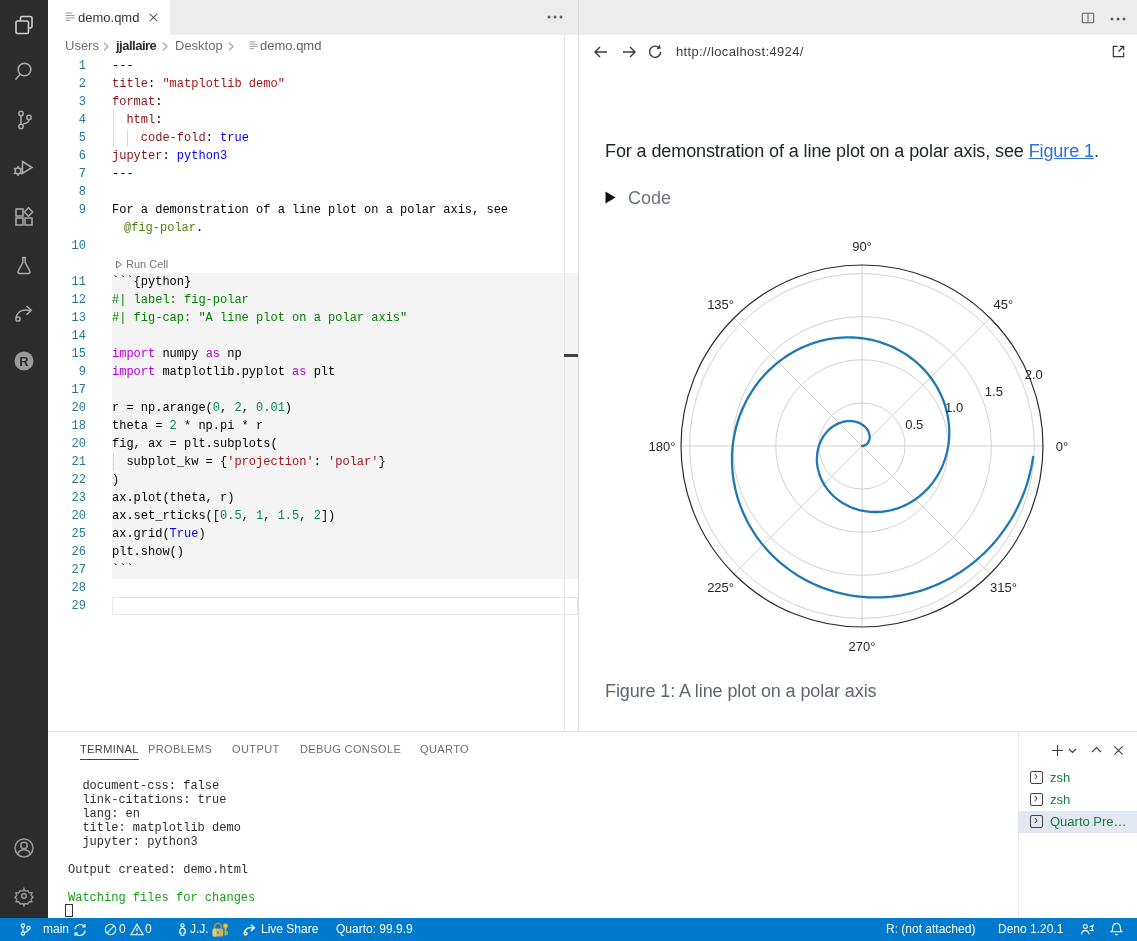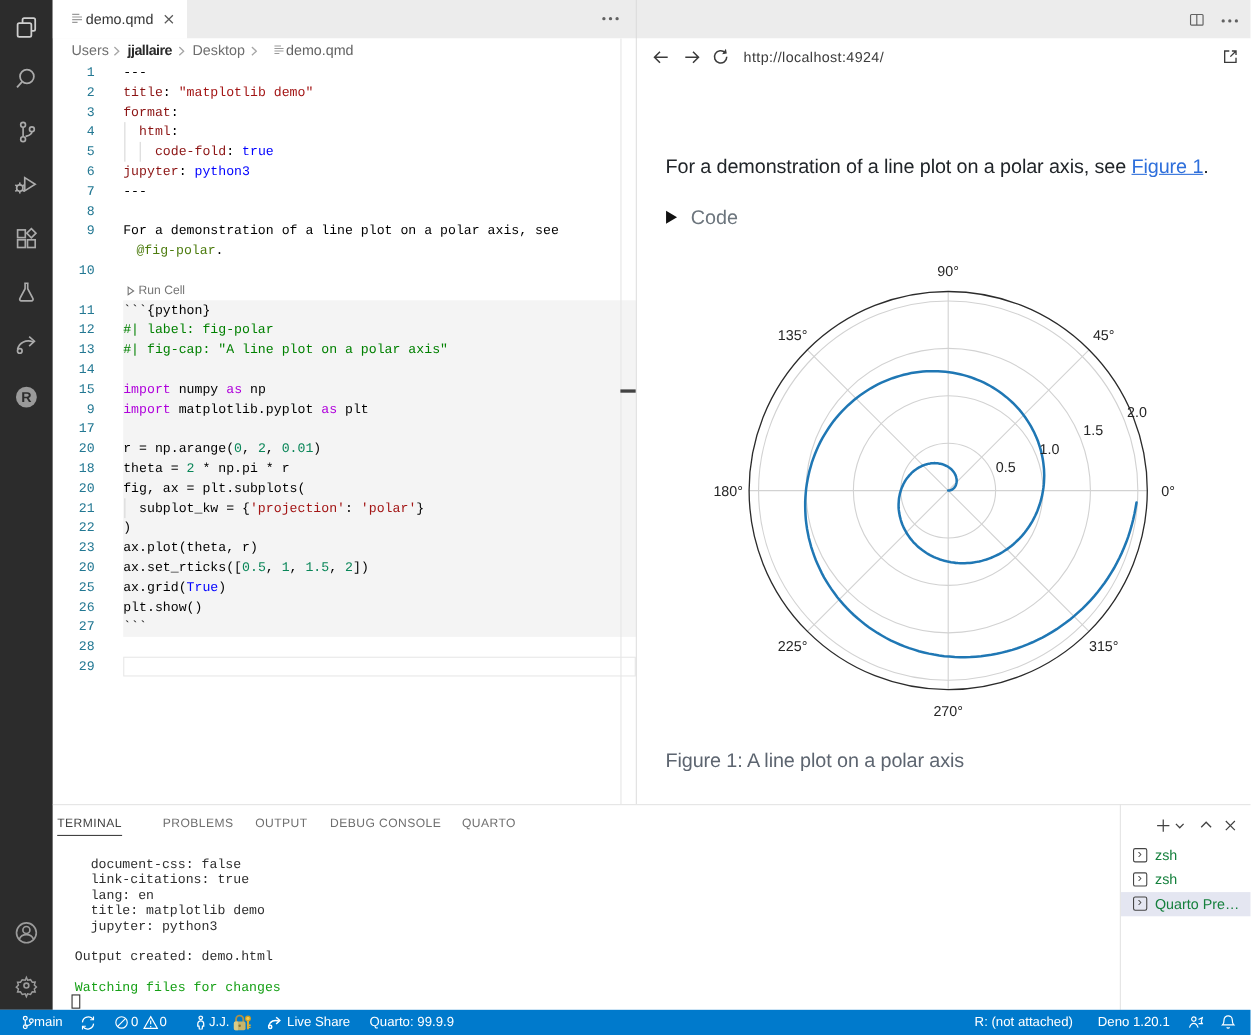--- a/index.html
+++ b/index.html
@@ -262,21 +262,21 @@
         <text x="424.4" y="521.9" text-anchor="middle">315°</text>
 <text x="335.3" y="358.8" text-anchor="middle">0.5</text>
         <text x="375.1" y="342.4" text-anchor="middle">1.0</text>
         <text x="414.9" y="325.9" text-anchor="middle">1.5</text>
         <text x="454.7" y="309.4" text-anchor="middle">2.0</text>
 </g>
     </svg>
 <div id="figcap">Figure 1: A line plot on a polar axis</div>
 </div>
 <div class="abs" id="panel">
-  <div class="ptab act" style="left:4px;">TERMINAL</div>
+  <div class="ptab act" style="left:32px;">TERMINAL</div>
   <div class="ptab" style="left:100px;">PROBLEMS</div>
   <div class="ptab" style="left:184px;">OUTPUT</div>
   <div class="ptab" style="left:252px;">DEBUG CONSOLE</div>
   <div class="ptab" style="left:372px;">QUARTO</div>
   <svg style="position:absolute;left:1003px;top:12px" width="13" height="13" viewBox="0 0 14 14" fill="none" stroke="#424242" stroke-width="1.2">
       <path d="M7 1v12M1 7h12"></path>
     </svg>
   <svg style="position:absolute;left:1020px;top:16px" width="9" height="6" viewBox="0 0 9 6" fill="none" stroke="#424242" stroke-width="1.2">
       <path d="M1 1l3.5 3.5L8 1"></path>
     </svg>
@@ -310,21 +310,21 @@
   </div>
 </div>
 <div class="abs" id="panelsash"></div>
 <div class="abs" id="statusbar">
   <svg style="position:absolute;left:20px;top:5px" width="11" height="13" viewBox="0 0 11 13" fill="none" stroke="#fff" stroke-width="1.1">
       <circle cx="3" cy="2.6" r="1.7"></circle>
       <circle cx="3" cy="10.4" r="1.7"></circle>
       <circle cx="8.5" cy="5" r="1.7"></circle>
       <path d="M3 4.3v4.4M8.5 6.7c0 2-2.8 2.4-5.5 3"></path>
     </svg>
-  <span class="it" style="left:21px;padding-left:10px;">main</span>
+  <span class="it" style="left:33px;padding-left:10px;">main</span>
   <svg style="position:absolute;left:73px;top:5px" width="14" height="14" viewBox="0 0 16 16" fill="none" stroke="#fff" stroke-width="1.3">
       <path d="M13.5 4.5A6.2 6.2 0 0 0 2.2 7.3"></path>
       <path d="M2.5 11.5a6.2 6.2 0 0 0 11.3-2.8"></path>
       <path d="M13.7 1.2v3.4h-3.4" stroke-width="1.2"></path>
       <path d="M2.3 14.8v-3.4h3.4" stroke-width="1.2"></path>
     </svg>
   <svg style="position:absolute;left:104px;top:5px" width="13" height="13" viewBox="0 0 14 14" fill="none" stroke="#fff" stroke-width="1.1">
       <circle cx="7" cy="7" r="5.6"></circle>
       <path d="M3.2 10.8L10.8 3.2"></path>
     </svg>

